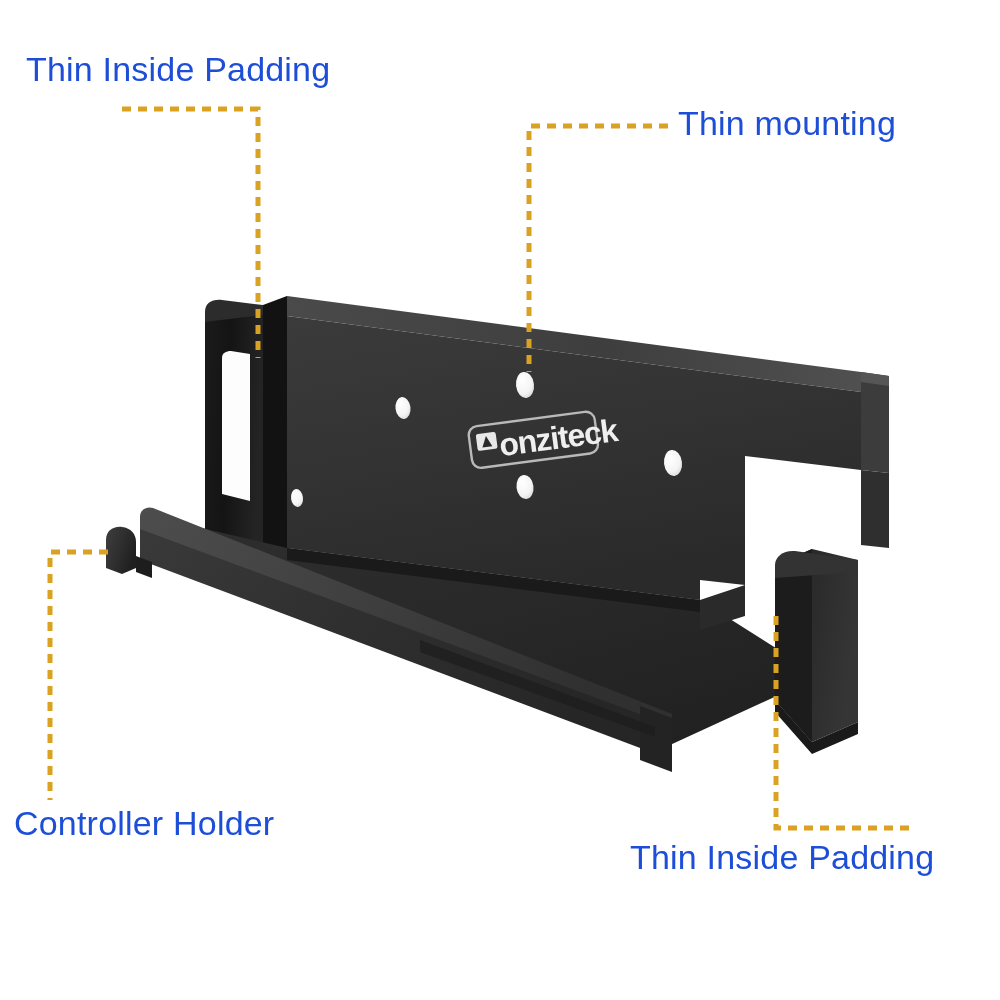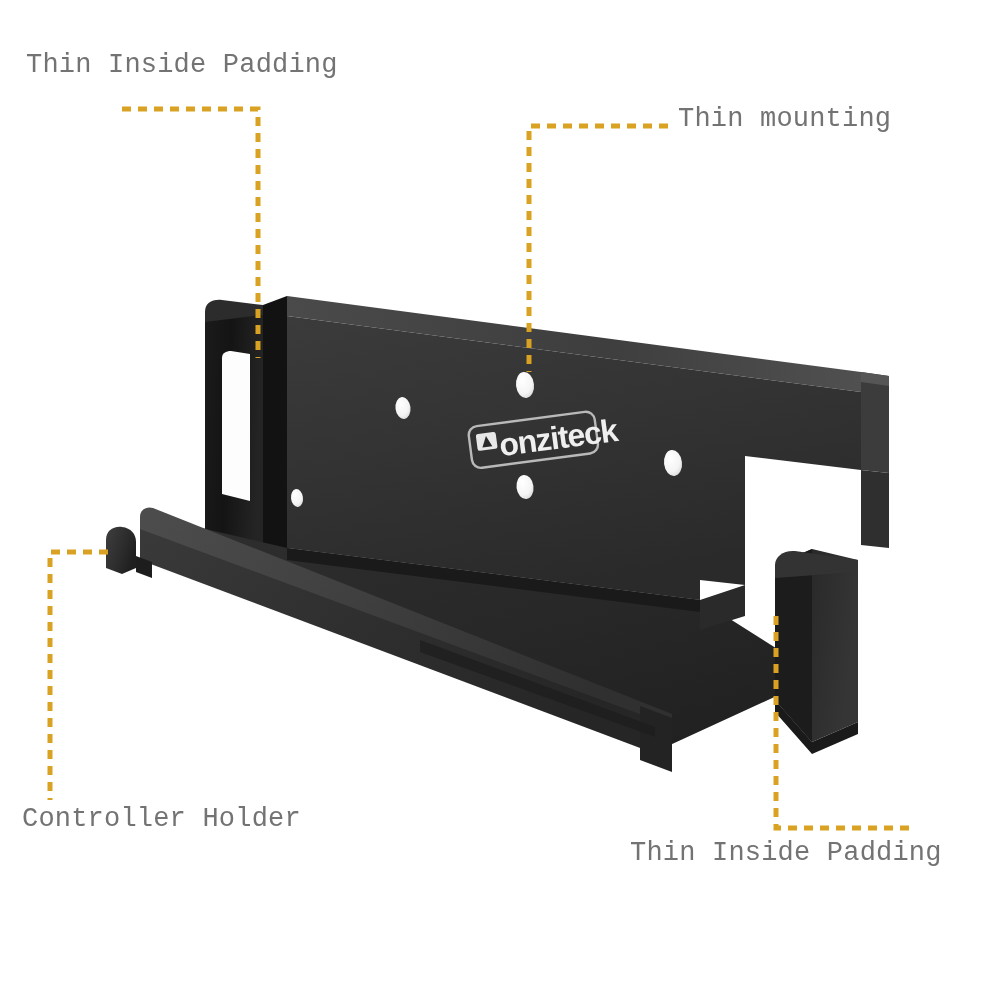--- a/index.html
+++ b/index.html
@@ -17,31 +17,31 @@
   }
   #product-svg {
     position: absolute;
     left: 0;
     top: 0;
     width: 1000px;
     height: 1000px;
   }
   .callout-label {
     position: absolute;
-    color: #737373;
-    font-family: Liberation Mono, monospace;
-    font-size: 27px;
+    color: #1d4ed8;
+    font-family: Liberation Sans, sans-serif;
+    font-size: 34px;
     font-weight: 400;
     letter-spacing: 0.2px;
     white-space: nowrap;
     line-height: 1;
   }
   #label-thin-padding-top   { left: 26px;  top: 52px; }
   #label-stud-mounting      { left: 678px; top: 106px; }
-  #label-controller-holder  { left: 22px;  top: 806px; }
+  #label-controller-holder  { left: 14px;  top: 806px; }
   #label-thin-padding-bottom{ left: 630px; top: 840px; }
 </style>
 </head>
 <body>
 
 <div id="page">
 
   <svg id="product-svg" viewBox="0 0 1000 1000">
     <defs>
       <linearGradient id="gradBackPanel" x1="0" y1="0" x2="0.35" y2="1">

